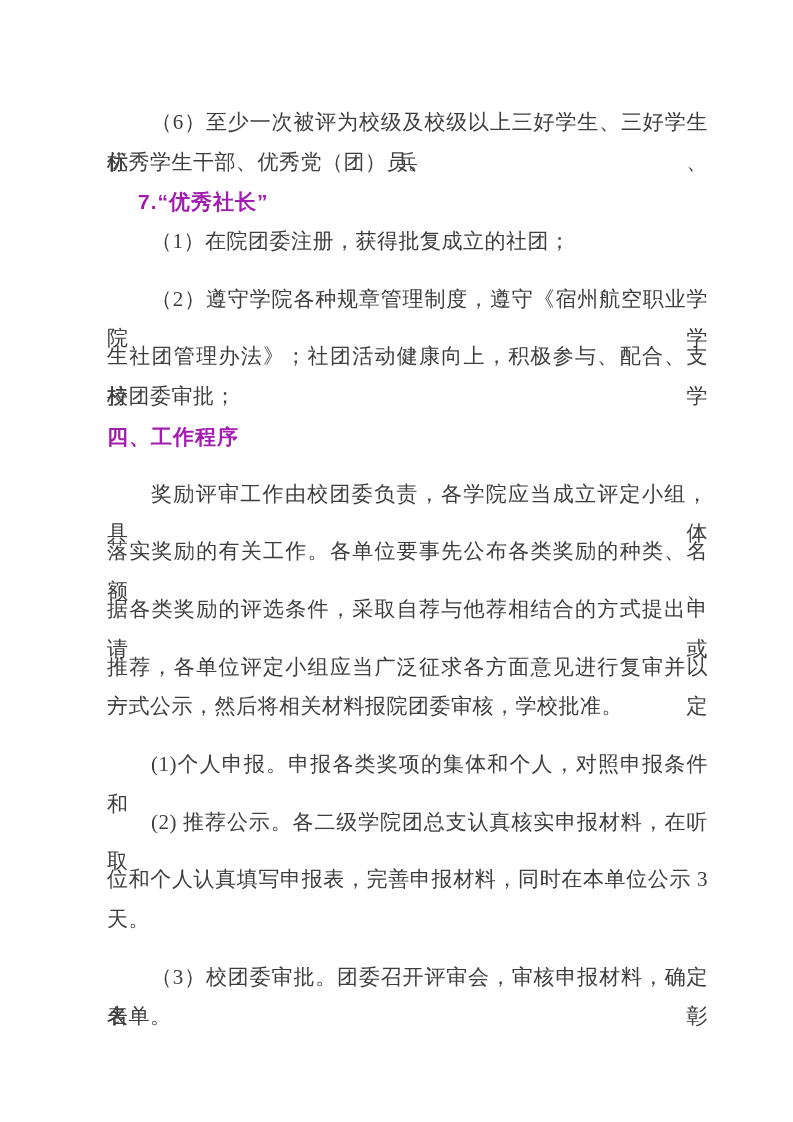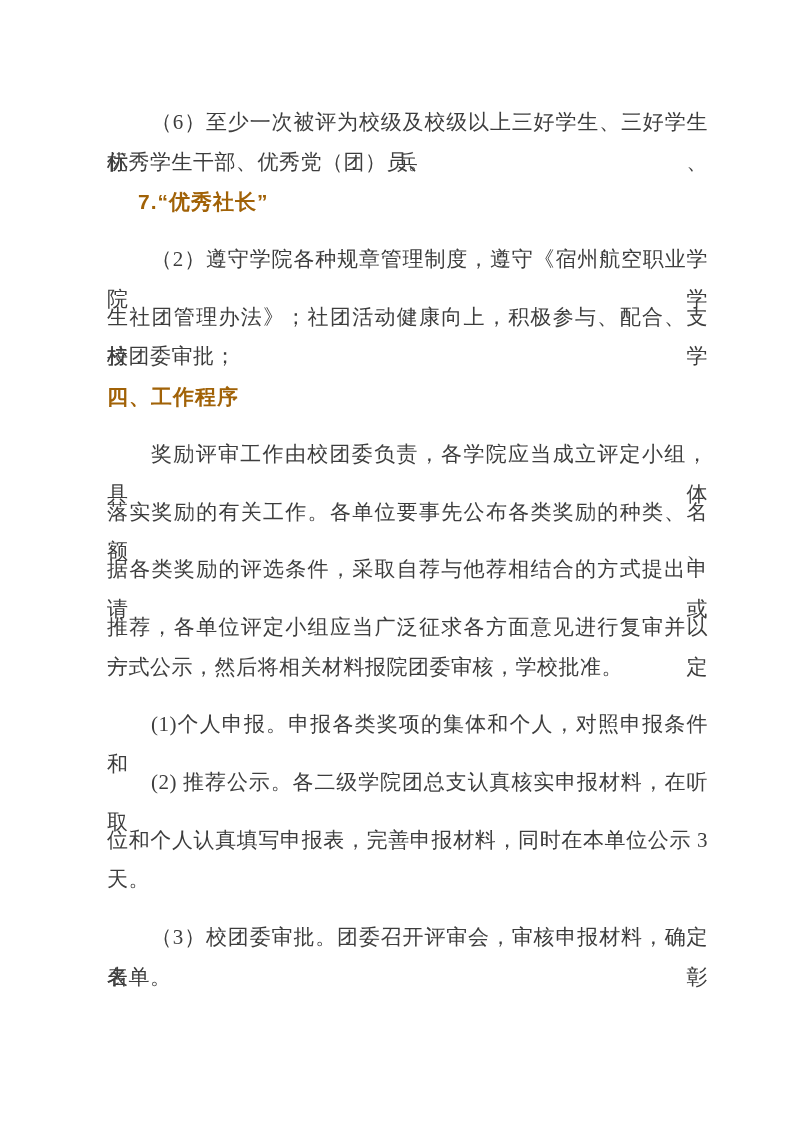--- a/index.html
+++ b/index.html
@@ -44,32 +44,33 @@
   }
   .indent {
     text-indent: 44px;
   }
   .indent-sm {
     text-indent: 31px;
   }
   .heading {
     font-family: "Liberation Sans", "DejaVu Sans", sans-serif;
     font-weight: bold;
-    color: #a16207;
+    color: #a21caf;
     letter-spacing: 1px;
   }
 </style>
 </head>
 <body>
 
 <div class="page">
   <div class="text-block">
     <div class="line indent fill">（6）至少一次被评为校级及校级以上三好学生、三好学生标兵、</div>
     <div class="line">优秀学生干部、优秀党（团）员。</div>
     <div class="line heading indent-sm">7.“优秀社长”</div>
+    <div class="line indent">（1）在院团委注册，获得批复成立的社团；</div>
     <div class="line indent fill">（2）遵守学院各种规章管理制度，遵守《宿州航空职业学院学</div>
     <div class="line fill">生社团管理办法》；社团活动健康向上，积极参与、配合、支持学</div>
     <div class="line">校团委审批；</div>
     <div class="line heading">四、工作程序</div>
     <div class="line indent fill">奖励评审工作由校团委负责，各学院应当成立评定小组，具体</div>
     <div class="line fill">落实奖励的有关工作。各单位要事先公布各类奖励的种类、名额、</div>
     <div class="line fill">据各类奖励的评选条件，采取自荐与他荐相结合的方式提出申请或</div>
     <div class="line fill">推荐，各单位评定小组应当广泛征求各方面意见进行复审并以一定</div>
     <div class="line">方式公示，然后将相关材料报院团委审核，学校批准。</div>
     <div class="line indent fill">(1)个人申报。申报各类奖项的集体和个人，对照申报条件和</div>

